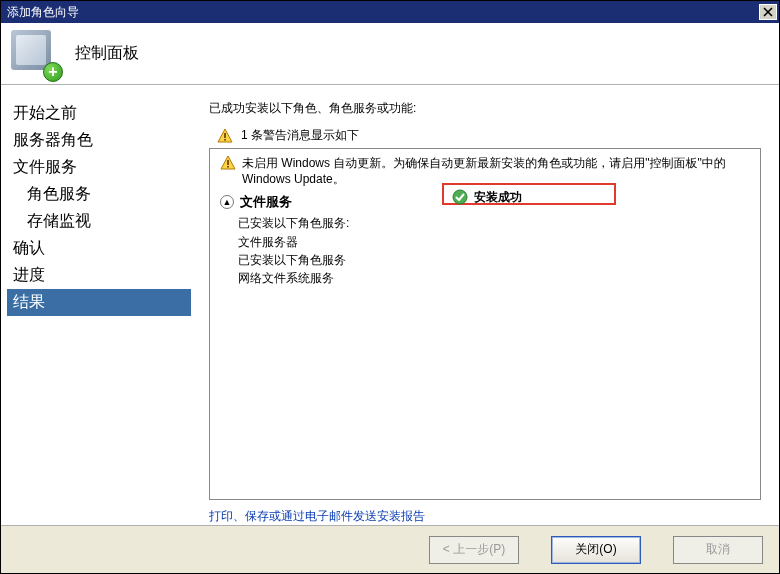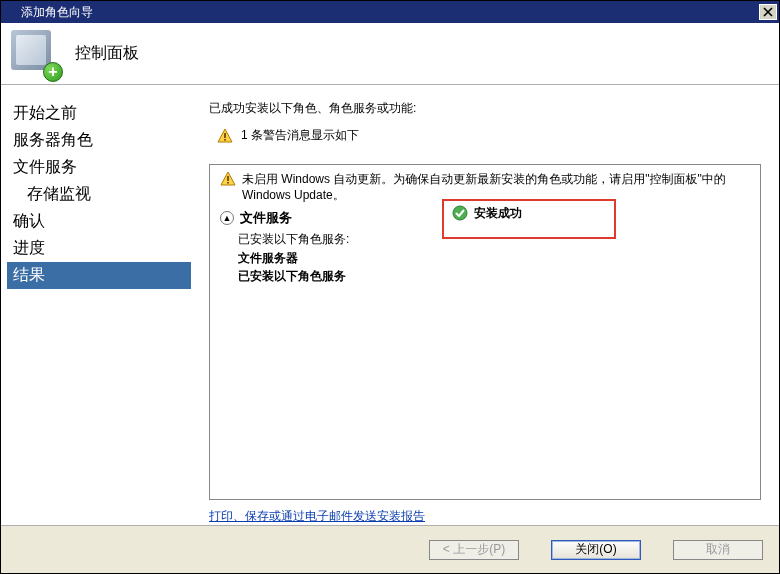--- a/index.html
+++ b/index.html
@@ -11,21 +11,21 @@
     background: #ece9d8;
     color: #000;
     overflow: hidden;
   }
   .window { width: 780px; height: 574px; display: flex; flex-direction: column; border: 1px solid #000; }
   .titlebar {
     height: 22px;
     background: linear-gradient(to bottom, #1b2d73, #1b2d73);
     color: #fff;
     display: flex; align-items: center; justify-content: space-between;
-    padding: 0 2px 0 20px;
+    padding: 0 2px 0 6px;
     font-size: 12px;
   }
   .titlebar .close {
     width: 18px; height: 16px;
     background: #d5d2c6;
     border: 1px solid #fff;
     color: #000;
     display: flex; align-items: center; justify-content: center;
     font-size: 11px;
     line-height: 1;
@@ -76,21 +76,21 @@
     background: #3a6ea5;
     color: #ffffff;
   }
 
   .content {
     flex: 1;
     padding: 14px 18px 0 18px;
     display: flex; flex-direction: column;
   }
   .summary { margin-bottom: 6px; }
-  .warning-line { display: flex; align-items: center; gap: 8px; margin: 4px 0 20px 8px; }
+  .warning-line { display: flex; align-items: center; gap: 8px; margin: 4px 0 4px 8px; }
   .warn-icon, .success-icon, .collapse-icon {
     display: inline-flex; align-items: center; justify-content: center;
     flex: none;
   }
   .warn-icon {
     width: 16px; height: 16px;
   }
   .warn-icon svg { width: 16px; height: 16px; }
   .success-icon { width: 16px; height: 16px; }
   .success-icon svg { width: 16px; height: 16px; }
@@ -114,49 +114,49 @@
   }
   .collapse-icon {
     width: 14px; height: 14px;
     border: 1px solid #777; border-radius: 50%;
     font-size: 9px; line-height: 1;
   }
   .row-head .svc-label { font-weight: bold; font-size: 13px; }
   .status-box {
     position: absolute;
     top: 34px; left: 232px;
-    width: 174px; height: 40px;
+    width: 174px; height: 22px;
     border: 2px solid #e03a2f;
     display: flex; align-items: flex-start; justify-content: flex-start;
     padding: 4px 8px;
     gap: 6px;
   }
   .status-box .txt { font-weight: bold; color: #000; }
 
   .installed-sub {
     margin-left: 18px;
     margin-top: 4px;
   }
   .installed-sub .lbl { margin-bottom: 2px; }
-  .installed-sub .item { font-weight: bold; margin-top: 1px; }
+  .installed-sub .item { font-weight: normal; margin-top: 1px; }
 
   .link-row { margin: 8px 0 0 0; }
-  .link-row a { color: #0a3db0; text-decoration: underline; font-size: 12px; cursor: pointer; }
+  .link-row a { color: #0a3db0; font-size: 12px; cursor: pointer; }
 
   .footer {
     height: 48px;
     border-top: 1px solid #b0b0b0;
     background: #ece9d8;
     display: flex; align-items: center; justify-content: flex-end;
     gap: 10px;
     padding-right: 16px;
   }
   .footer .sep { width: 12px; }
   .btn {
-    min-width: 90px; height: 20px;
+    min-width: 90px; height: 28px;
     border: 1px solid #888;
     background: linear-gradient(to bottom, #fdfdfc, #e6e3d8);
     font-size: 12px;
     padding: 0 8px;
     color: #000;
     cursor: pointer;
   }
   .btn[disabled] { color: #9a9a9a; cursor: default; background: #efeee7; }
   .btn.default { border: 1px solid #2f5bb7; box-shadow: inset 0 0 0 1px #9db6e4; }
 </style>
@@ -181,20 +181,21 @@
     </div>
     <h1>控制面板</h1>
   </div>
 
   <div class="body">
 
     <div class="sidebar">
       <div class="nav-item">开始之前</div>
       <div class="nav-item">服务器角色</div>
       <div class="nav-item">文件服务</div>
+      <div class="nav-item sub">角色服务</div>
       <div class="nav-item sub">存储监视</div>
       <div class="nav-item">确认</div>
       <div class="nav-item">进度</div>
       <div class="nav-item selected">结果</div>
     </div>
 
     <div class="content">
       <div class="summary">已成功安装以下角色、角色服务或功能:</div>
 
       <div class="warning-line">
@@ -233,20 +234,21 @@
                 <path d="M4.5 8.5 L7 11 L11.5 5.5" stroke="#fff" stroke-width="2" fill="none" stroke-linecap="round" stroke-linejoin="round"></path>
               </svg>
           </span>
           <span class="txt">安装成功</span>
         </div>
 
         <div class="installed-sub">
           <div class="lbl">已安装以下角色服务:</div>
           <div class="item">文件服务器</div>
           <div class="item">已安装以下角色服务</div>
+          <div class="item">网络文件系统服务</div>
         </div>
 
       </div>
 
       <div class="link-row">
         <a>打印、保存或通过电子邮件发送安装报告</a>
       </div>
 
     </div>
   </div>

